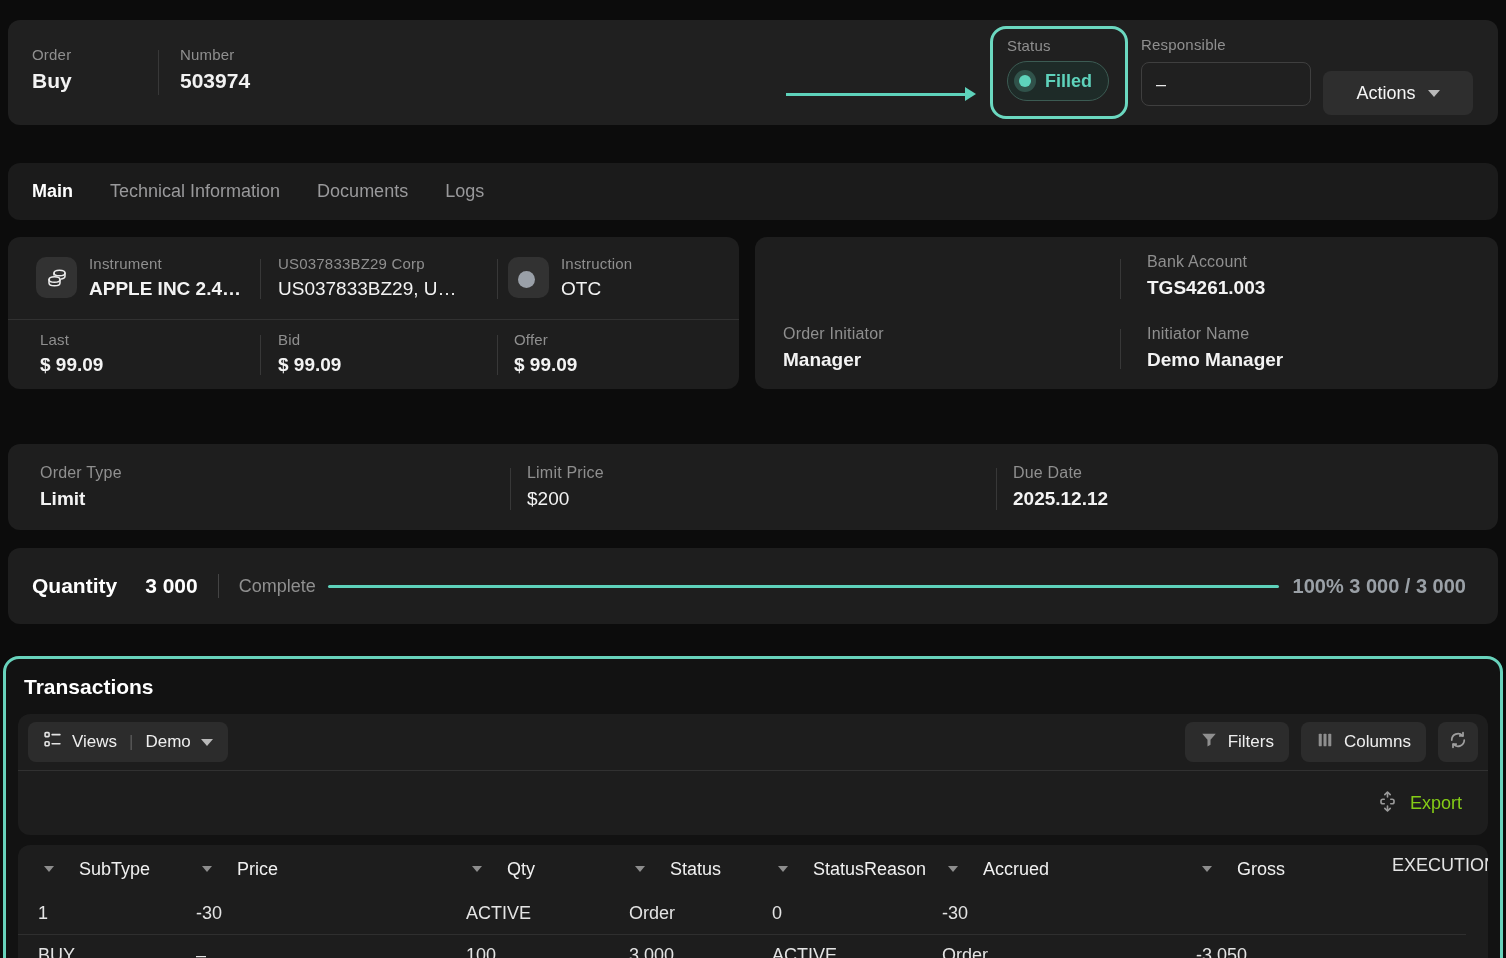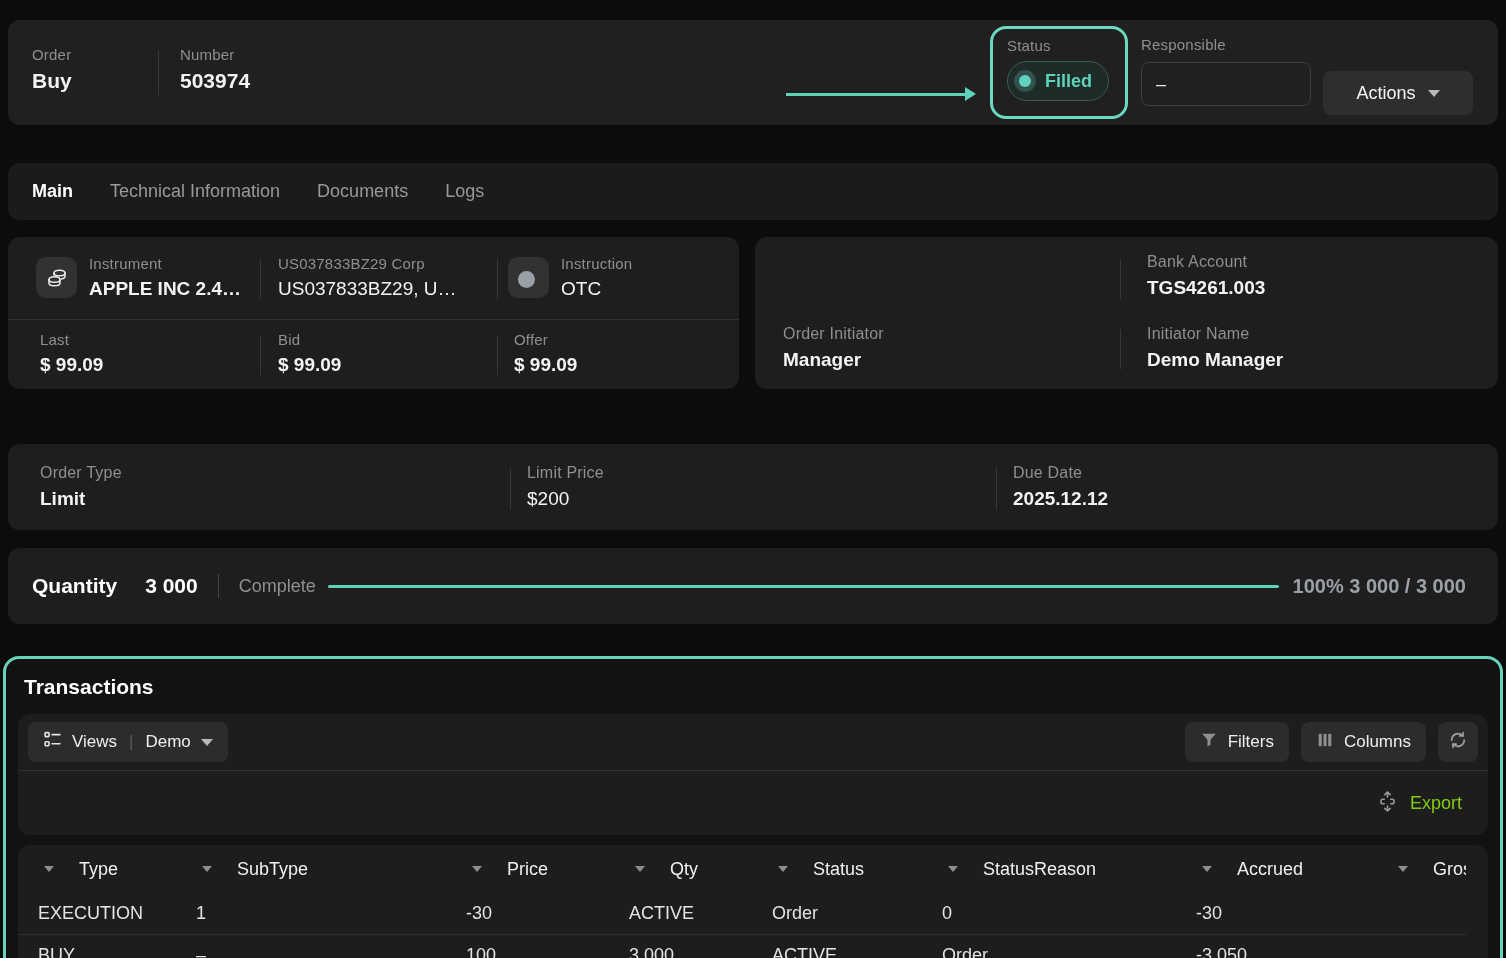--- a/index.html
+++ b/index.html
@@ -303,24 +303,20 @@
         </svg>
       </span>
       <span class="export-label">Export</span>
     </div>
   </div>
 
   <div class="tx-table">
     <div class="tgrid">
       <div class="th">
         <span class="sort-caret"></span>
-        <span>Type</span>
-      </div>
-      <div class="th">
-        <span class="sort-caret"></span>
         <span>SubType</span>
       </div>
       <div class="th">
         <span class="sort-caret"></span>
         <span>Price</span>
       </div>
       <div class="th">
         <span class="sort-caret"></span>
         <span>Qty</span>
       </div>

